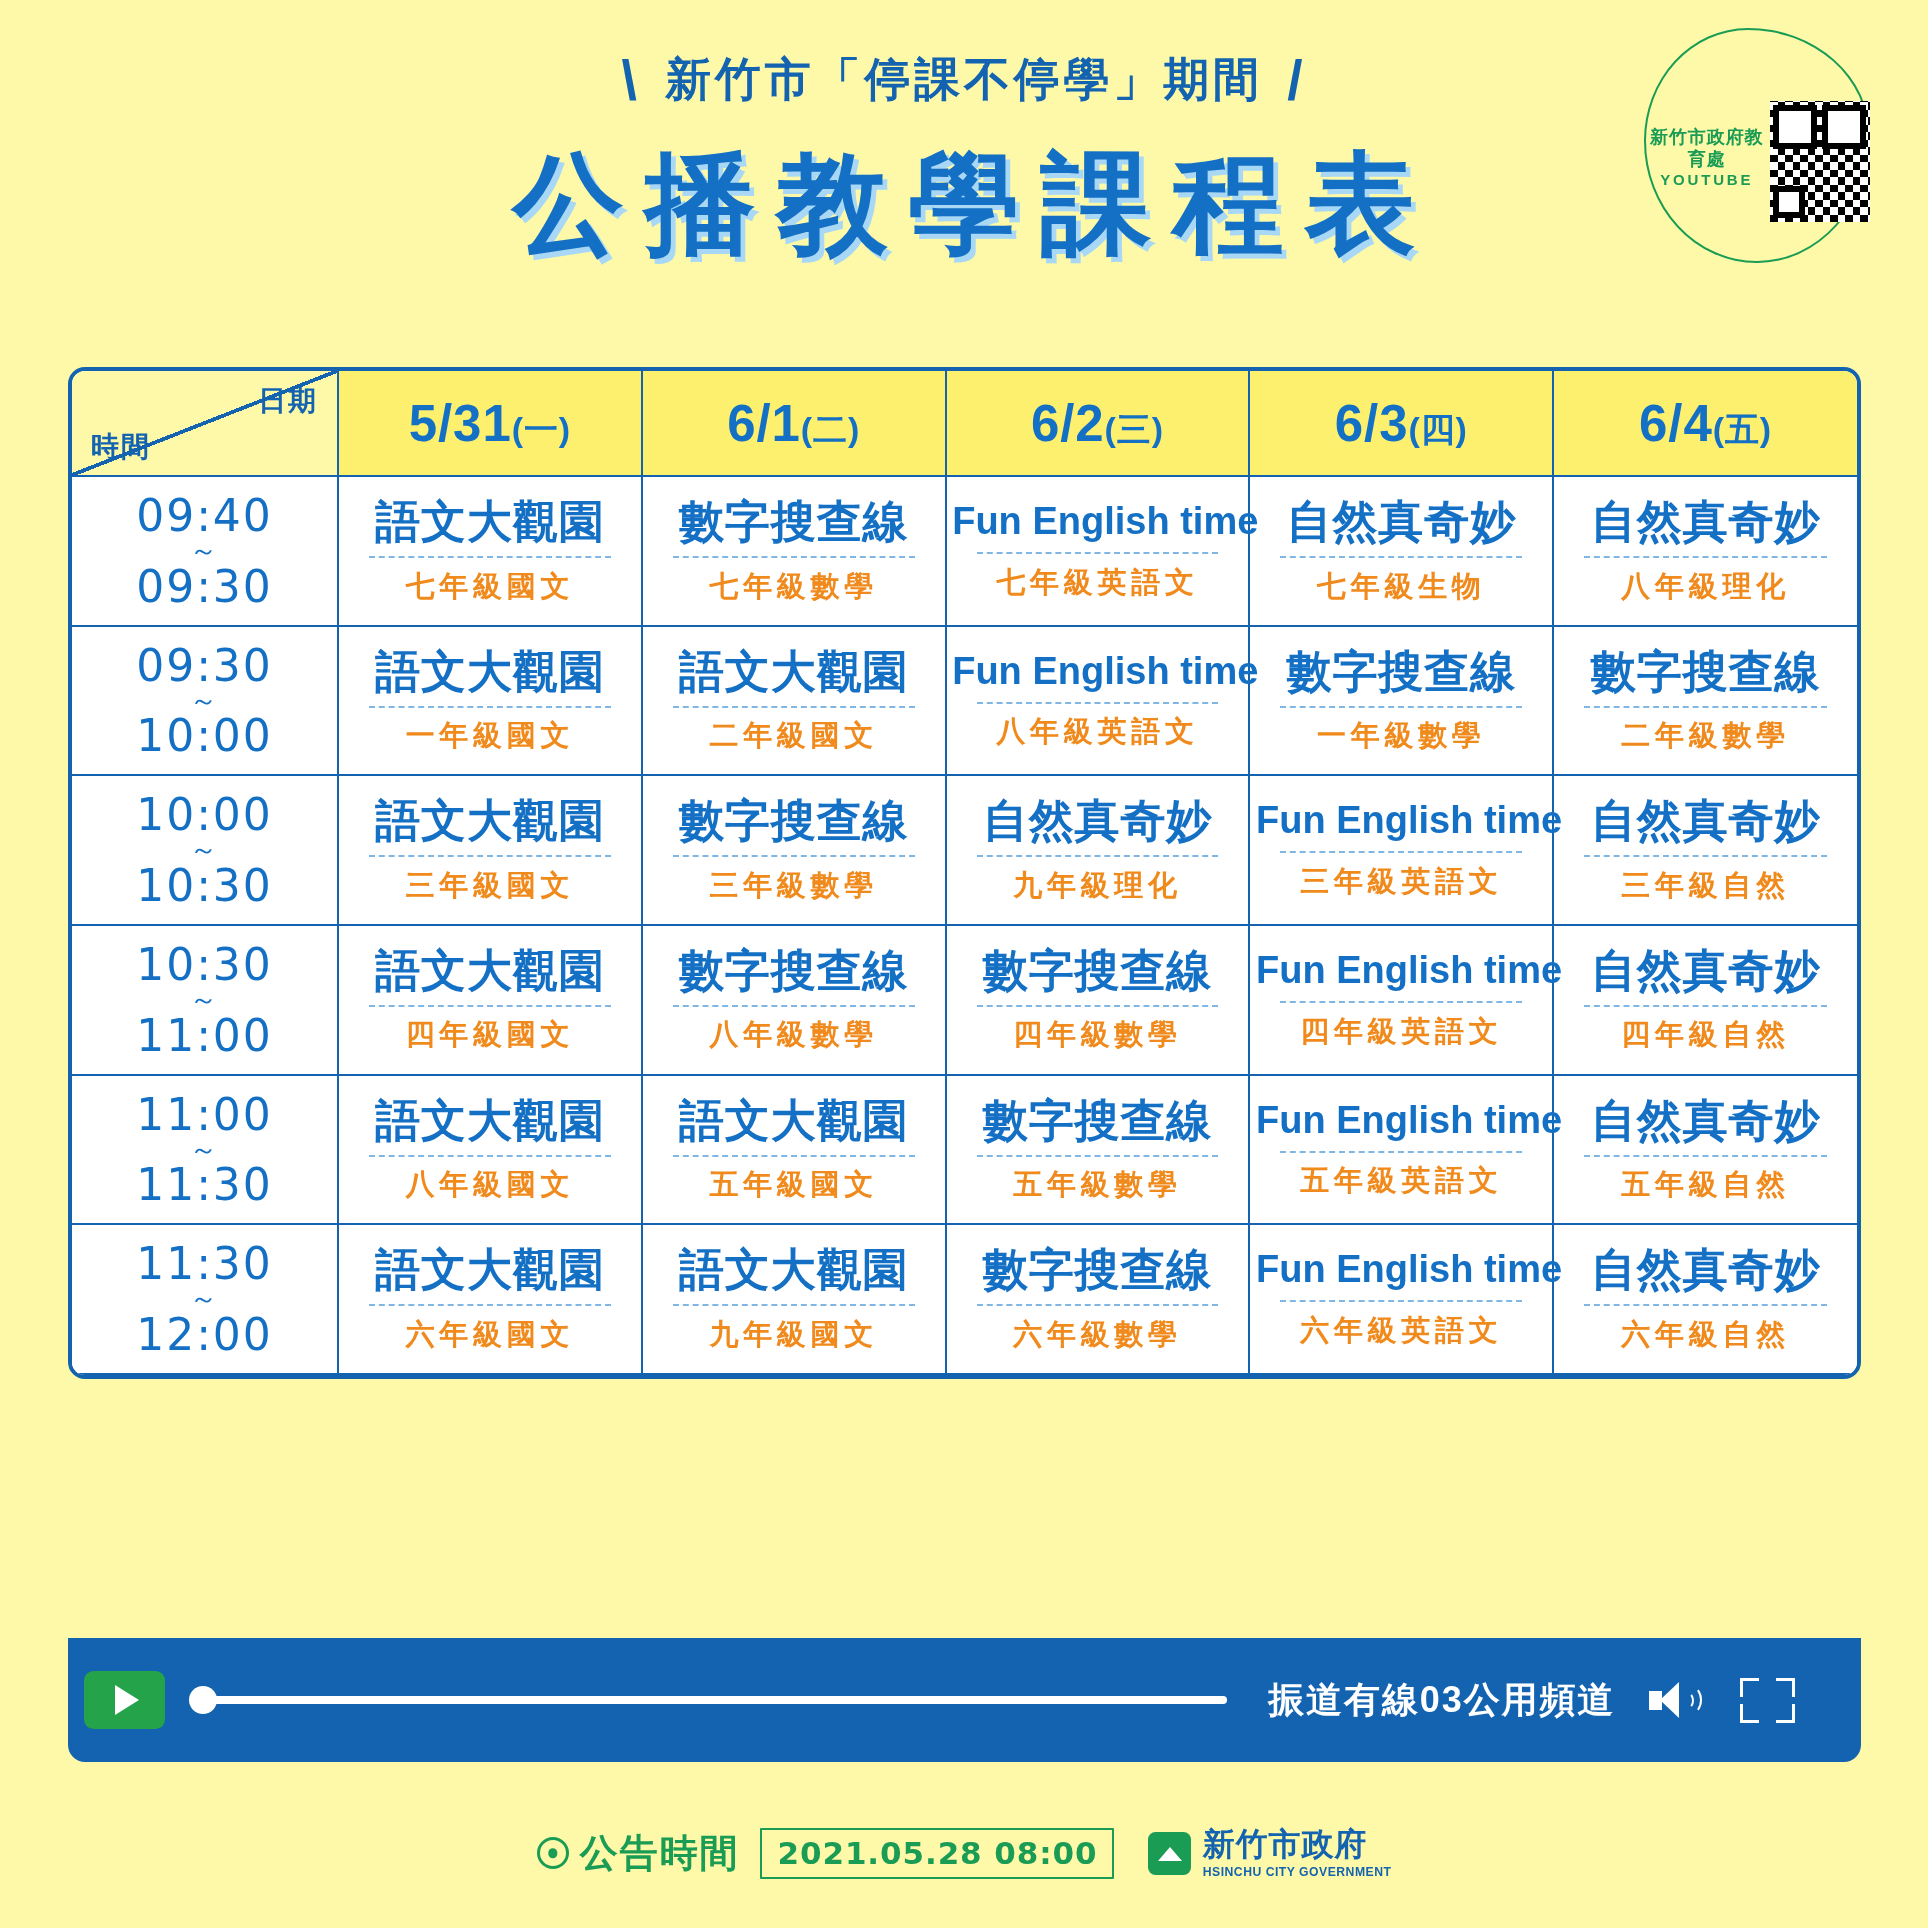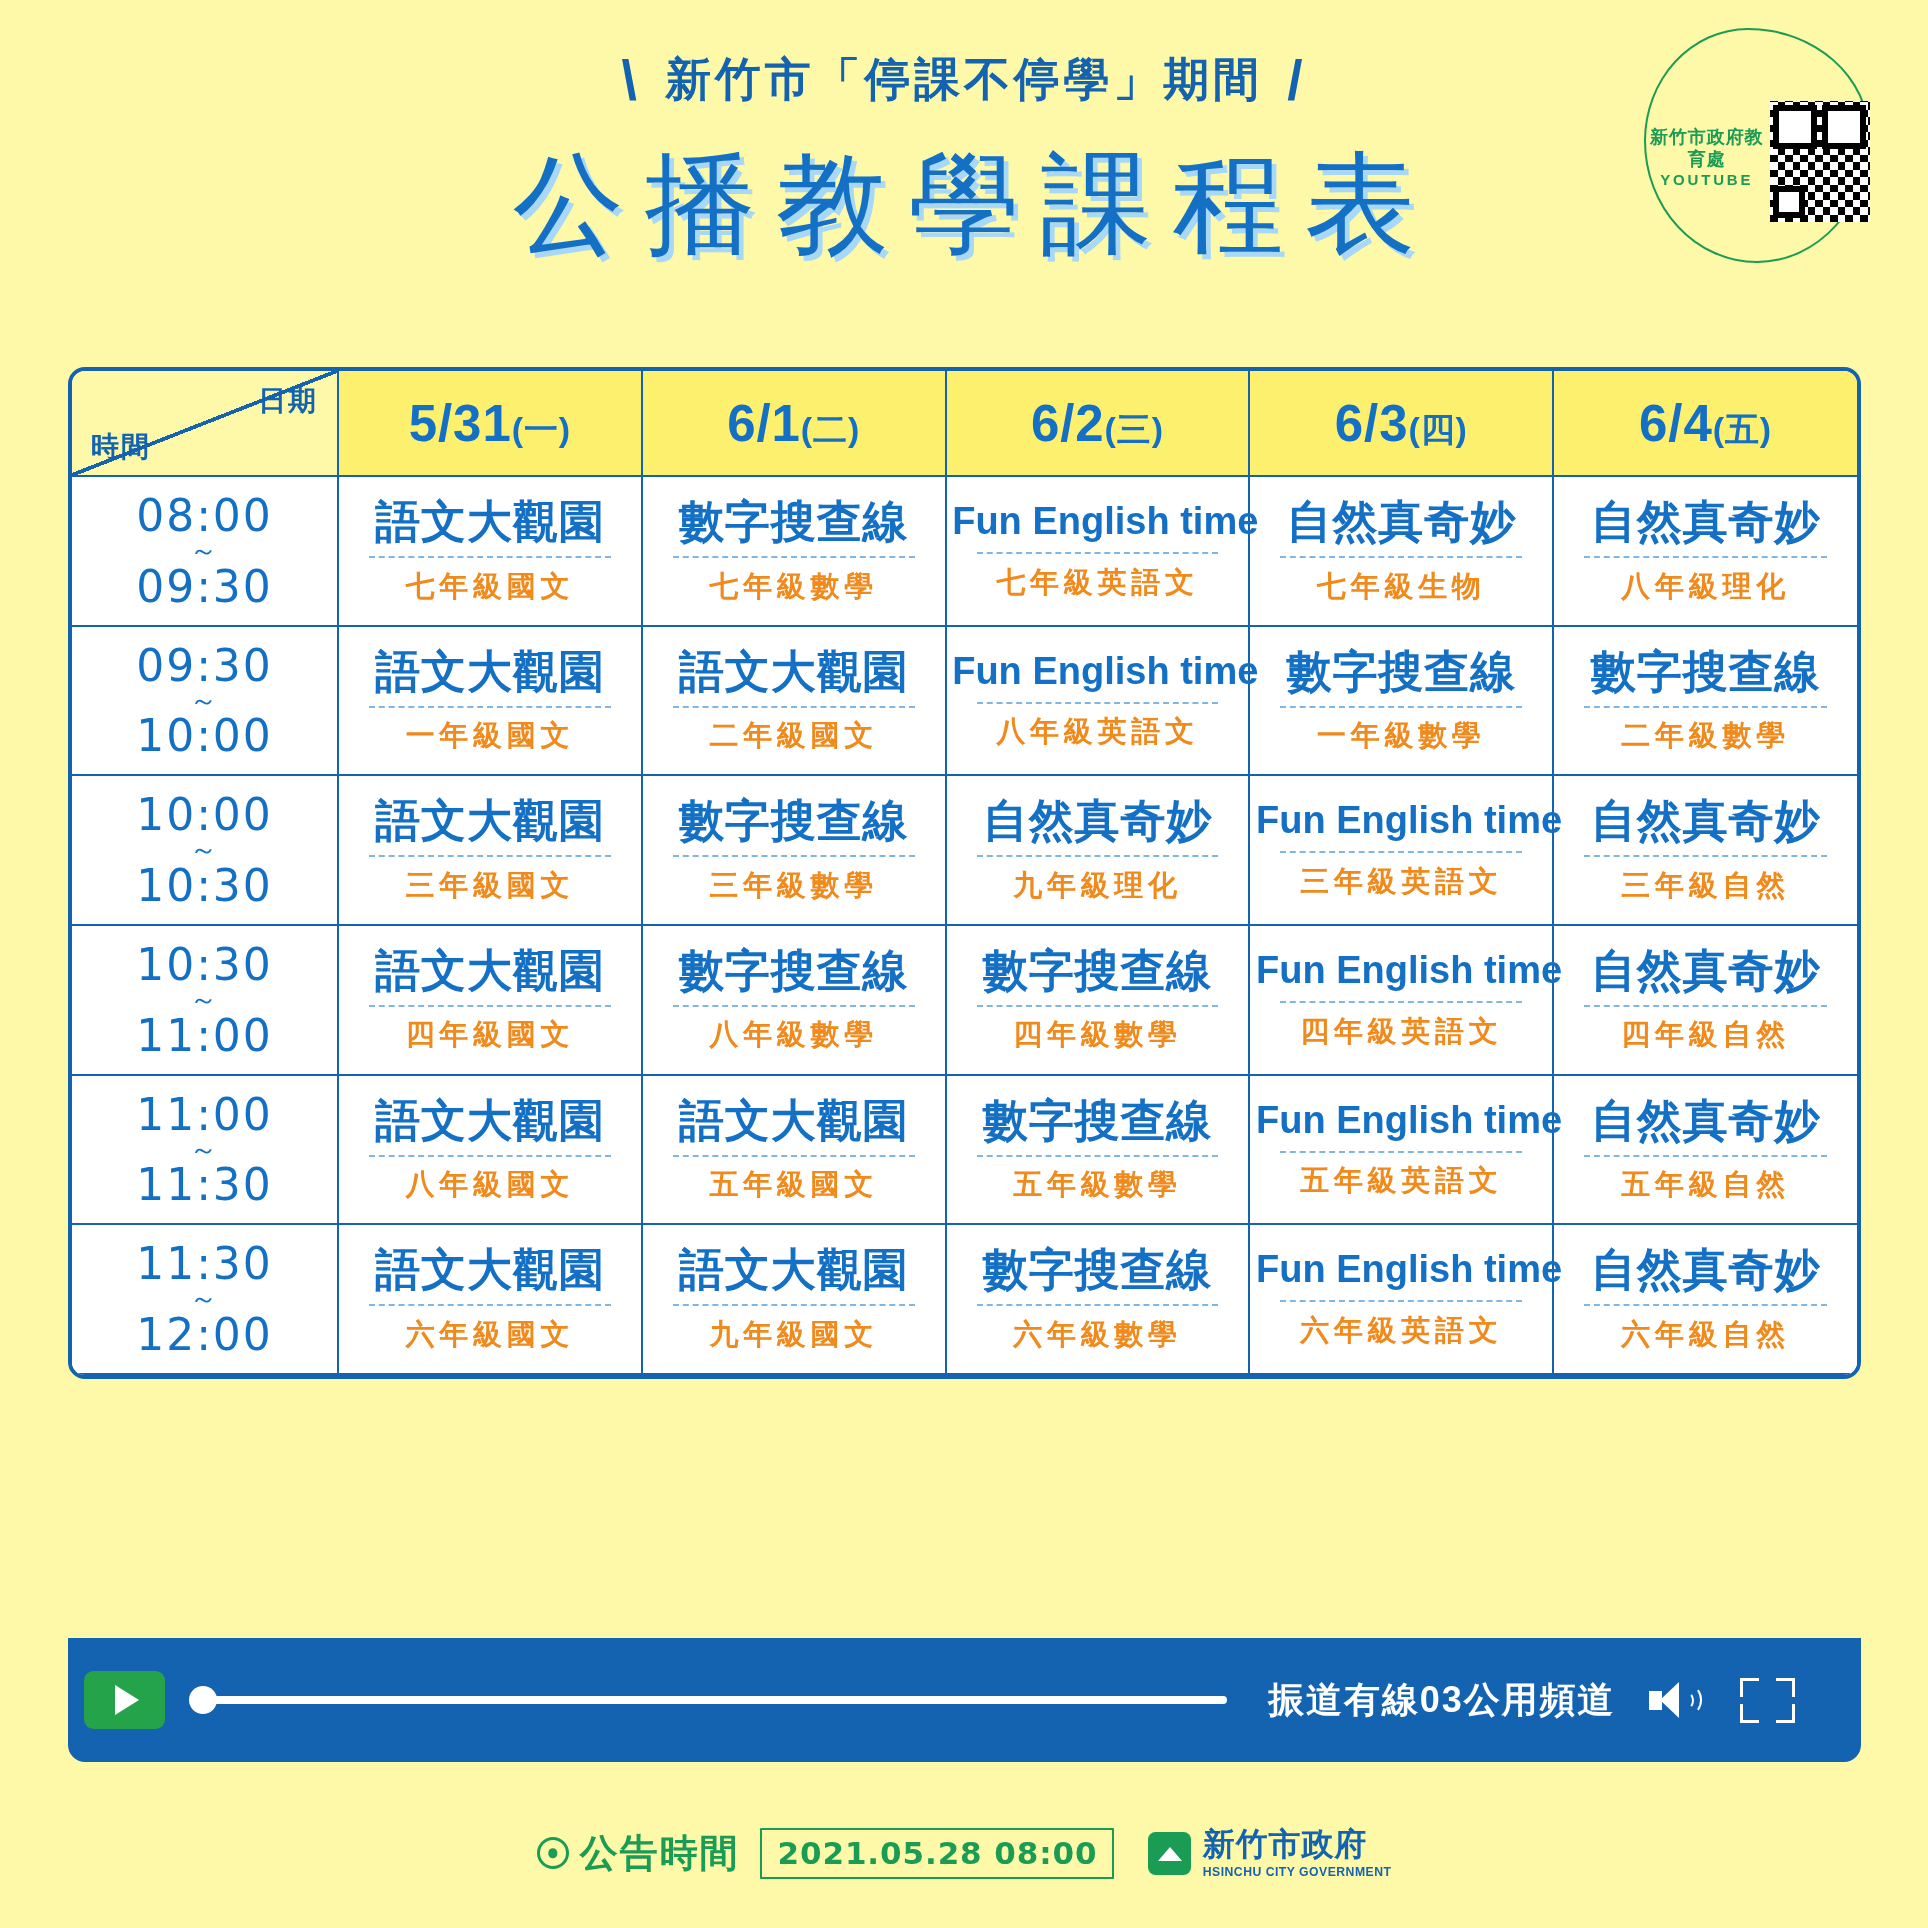--- a/index.html
+++ b/index.html
@@ -34,21 +34,21 @@
   .slash-left, .slash-right {
     font-size: 55px;
     font-weight: bold;
     color: #1363b0;
     line-height: 1;
   }
   .main-title {
     margin-top: 19px;
     color: #1470c4;
     font-size: 111px;
-    font-weight: normal;
+    font-weight: bold;
     letter-spacing: 21px;
     text-shadow: 4.7px 4.7px 0 #a8d8f5;
     padding-left: 21px;
   }
 
   
   .qr-badge {
     position: absolute;
     top: 28px; right: 58px;
     width: 226px; height: 235px;
@@ -405,21 +405,21 @@
           </th>
           <th class="dayhead">
             <span>6/4</span><span class="wd">(五)</span>
           </th>
         </tr>
       </thead>
       <tbody>
 
         <tr>
           <td class="timecell">
-            <span>08:00</span>
+            <span>09:40</span>
             <span class="tilde">～</span>
             <span>09:30</span>
           </td>
           <td class="classcell">
             <div class="course">語文大觀園</div>
             <div class="divider"></div>
             <div class="grade">七年級國文</div>
           </td>
           <td class="classcell">
             <div class="course">數字搜查線</div>

